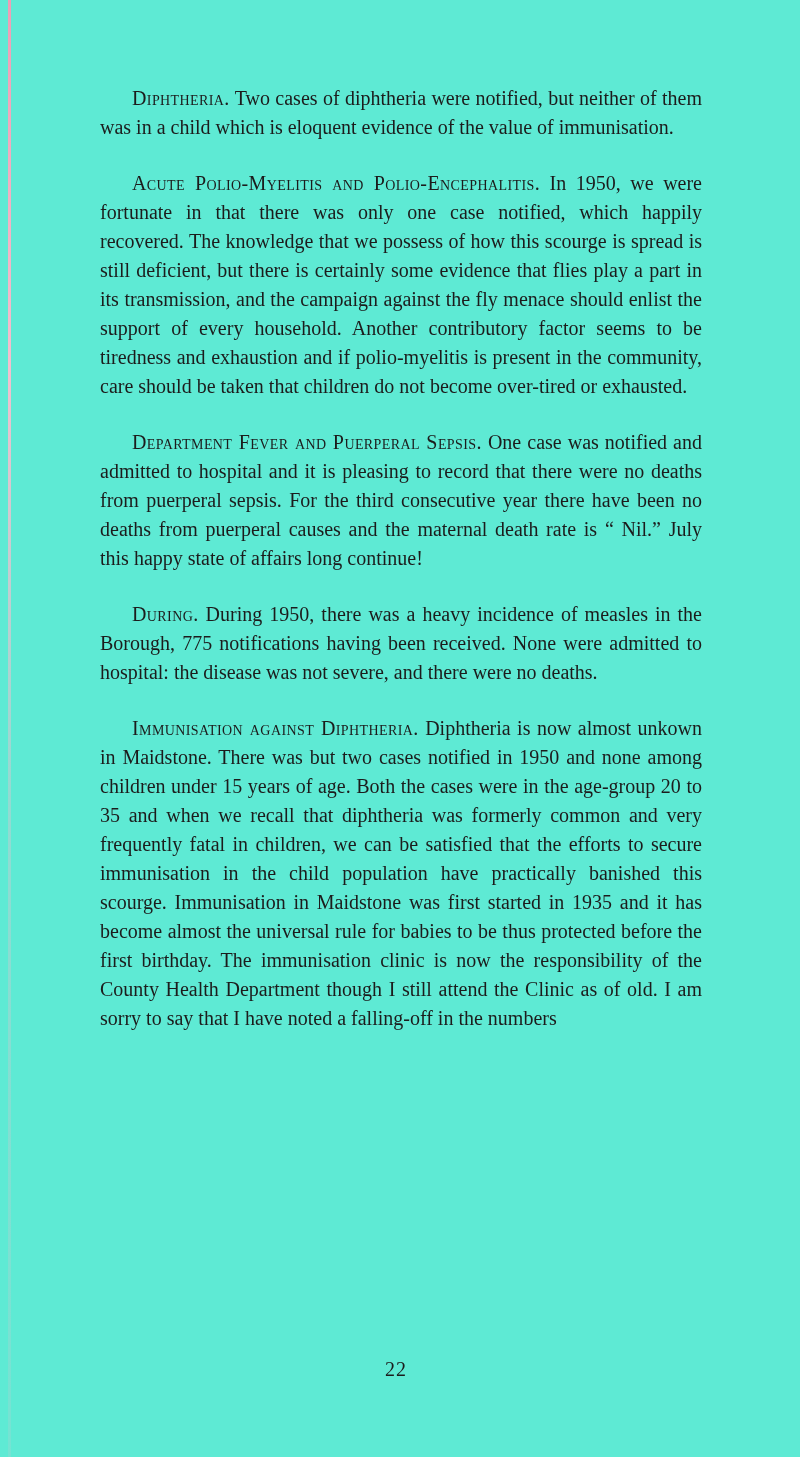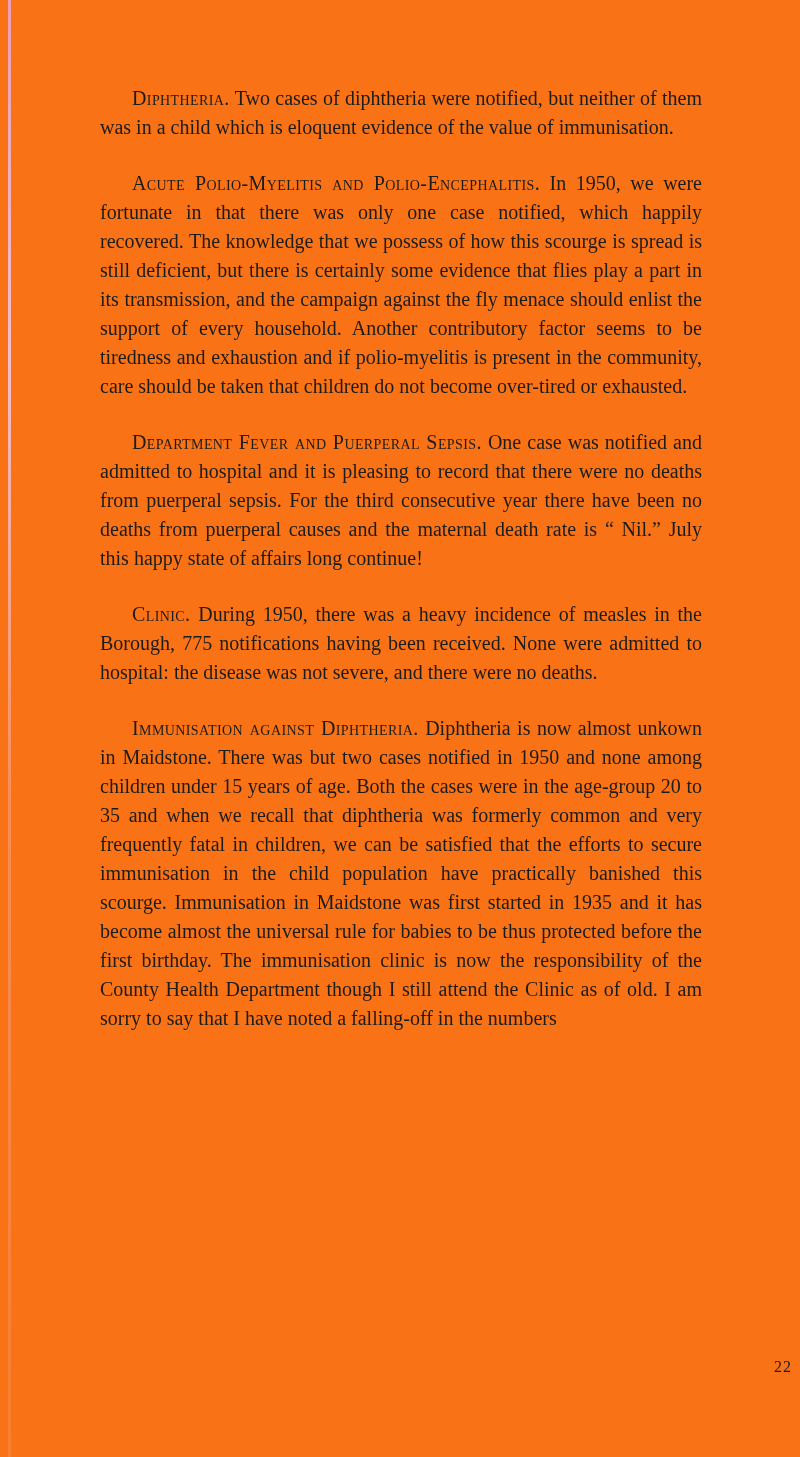--- a/index.html
+++ b/index.html
@@ -11,21 +11,21 @@
     width: 800px;
     height: 1457px;
     position: relative;
     overflow: hidden;
     font-family: "Liberation Serif", serif;
     color: #1c1c1c;
   }
   .page {
     position: absolute;
     inset: 0;
-    background: #f97316;
+    background: #5eead4;
   }
   
   .edge-line {
     position: absolute;
     left: 8px;
     top: 0;
     width: 3px;
     height: 100%;
     background: linear-gradient(to bottom,
       #ec9fb6 0%,
@@ -48,41 +48,41 @@
   }
   .lead {
     font-variant: small-caps;
     letter-spacing: 0.4px;
   }
   .page-number {
     position: absolute;
     left: 0;
     right: 8px;
     top: 1358px;
-    text-align: right;
-    font-size: 16px;
+    text-align: center;
+    font-size: 20px;
     letter-spacing: 1px;
   }
 </style>
 </head>
 <body>
 
 <div class="page">
 
   <div class="edge-line"></div>
 
   <main class="text-block">
 
     <p class="para"><span class="lead">Diphtheria.</span><span> Two cases of diphtheria were notified, but neither of them was in a child which is eloquent evidence of the value of immunisation.</span></p>
 
     <p class="para"><span class="lead">Acute Polio-Myelitis and Polio-Encephalitis.</span><span> In 1950, we were fortunate in that there was only one case notified, which happily recovered. The knowledge that we possess of how this scourge is spread is still deficient, but there is certainly some evidence that flies play a part in its transmission, and the campaign against the fly menace should enlist the support of every household. Another contributory factor seems to be tiredness and exhaustion and if polio-myelitis is present in the community, care should be taken that children do not become over-tired or exhausted.</span></p>
 
     <p class="para"><span class="lead">Department Fever and Puerperal Sepsis.</span><span> One case was notified and admitted to hospital and it is pleasing to record that there were no deaths from puerperal sepsis. For the third consecutive year there have been no deaths from puerperal causes and the maternal death rate is “ Nil.” July this happy state of affairs long continue!</span></p>
 
-    <p class="para"><span class="lead">Clinic.</span><span> During 1950, there was a heavy incidence of measles in the Borough, 775 notifications having been received. None were admitted to hospital: the disease was not severe, and there were no deaths.</span></p>
+    <p class="para"><span class="lead">During.</span><span> During 1950, there was a heavy incidence of measles in the Borough, 775 notifications having been received. None were admitted to hospital: the disease was not severe, and there were no deaths.</span></p>
 
     <p class="para"><span class="lead">Immunisation against Diphtheria.</span><span> Diphtheria is now almost unkown in Maidstone. There was but two cases notified in 1950 and none among children under 15 years of age. Both the cases were in the age-group 20 to 35 and when we recall that diphtheria was formerly common and very frequently fatal in children, we can be satisfied that the efforts to secure immunisation in the child population have practically banished this scourge. Immunisation in Maidstone was first started in 1935 and it has become almost the universal rule for babies to be thus protected before the first birthday. The immunisation clinic is now the responsibility of the County Health Department though I still attend the Clinic as of old. I am sorry to say that I have noted a falling-off in the numbers</span></p>
 
   </main>
 
   <div class="page-number">22</div>
 
 </div>
 
 </body></html>

